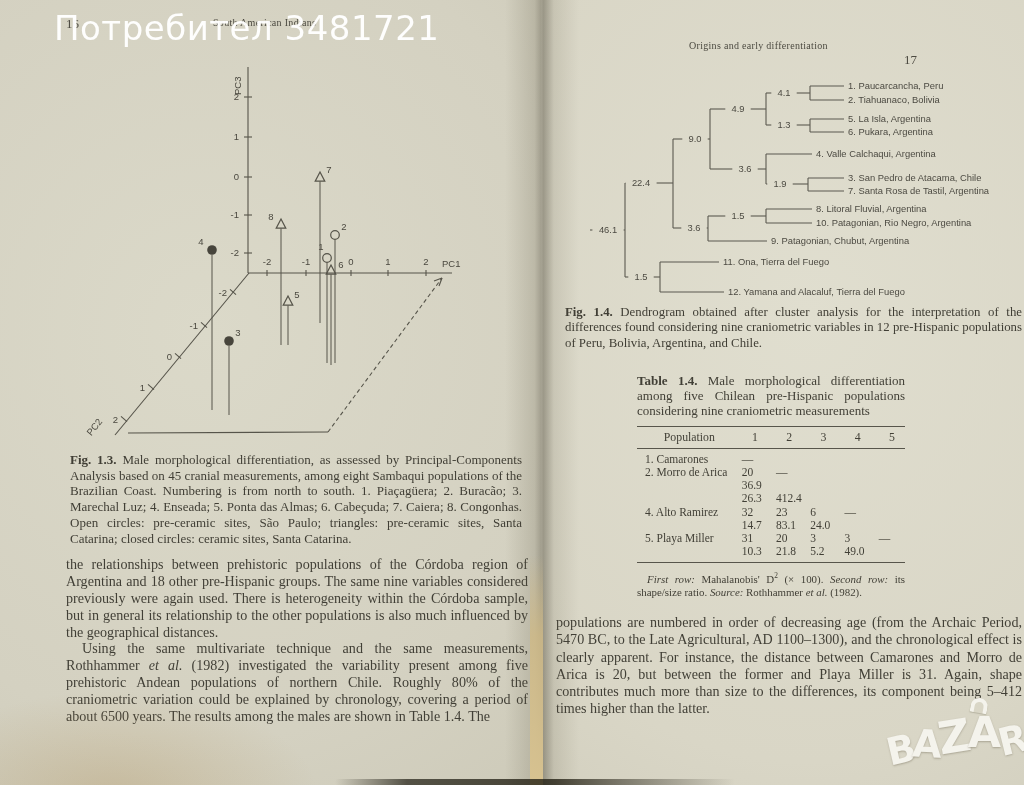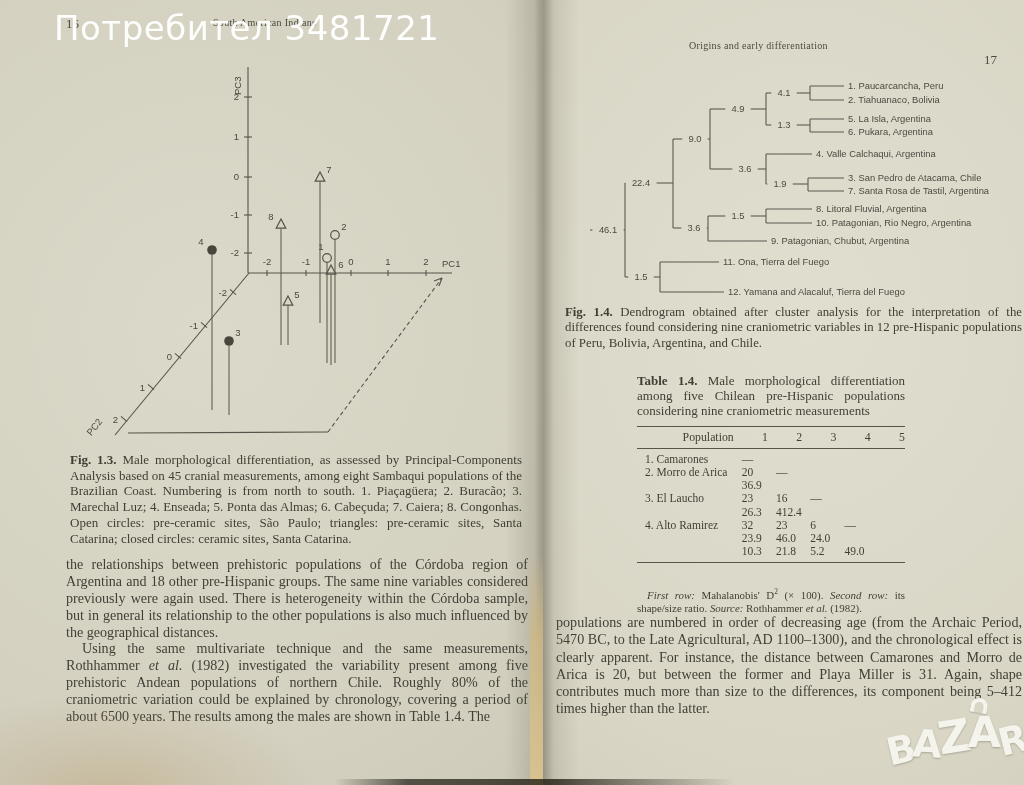--- a/index.html
+++ b/index.html
@@ -26,26 +26,26 @@
   .caption{font-size:13px;line-height:15.7px;text-align:justify;color:#403e35}
   .caption .cap-label{font-weight:bold}
   .bodytext{font-size:14.1px;line-height:17.1px;text-align:justify;color:#413f36}
   .indented{text-indent:16px}
   svg text{font-family:"Liberation Sans","DejaVu Sans",sans-serif}
   
   .table-block{width:268px;color:#413f36}
   .t-title{font-size:13px;line-height:14.9px;text-align:justify}
   .t-title .cap-label{font-weight:bold}
   #t14{border-collapse:collapse;width:100%;margin-top:7px;border-bottom:1.2px solid #57554b}
-  #t14 th{font-weight:normal;text-align:right;font-size:11.8px;padding:3px 0 3px 8px;
+  #t14 th{font-weight:normal;text-align:center;font-size:11.8px;padding:3px 0 3px 8px;
           border-top:1.2px solid #57554b;border-bottom:1.2px solid #57554b}
   #t14 td{font-size:11.5px;line-height:13.2px;vertical-align:top;padding:0 0 0 8px;text-align:left}
   #t14 tbody tr:first-child td{padding-top:4px}
   #t14 tbody tr:last-child td{padding-bottom:4px}
-  .t-foot{margin-top:22px;font-size:10.9px;line-height:13px;text-indent:10px;text-align:justify}
+  .t-foot{margin-top:6px;font-size:10.9px;line-height:13px;text-indent:10px;text-align:justify}
   .t-foot sup{font-size:.68em}
   
   .watermark{position:absolute;left:54px;top:8px;z-index:60;
     font-family:"DejaVu Sans",sans-serif;font-weight:normal;font-size:34px;
     color:rgba(255,255,255,0.96);letter-spacing:.5px;white-space:nowrap}
   .bazar{position:absolute;left:886px;top:710px;z-index:60;transform:rotate(-4deg);
     font-family:"DejaVu Sans",sans-serif;font-weight:bold;color:#f4f3ec;
     text-shadow:0 1px 2px rgba(110,105,85,.45);white-space:nowrap}
   .bazar span{display:inline-block;position:relative}
   .bag-handle{position:absolute;z-index:61;width:17px;height:15px;
@@ -135,21 +135,21 @@
       <span>Male morphological differentiation, as assessed by Principal-Components Analysis based on 45 cranial measurements, among eight Sambaqui populations of the Brazilian Coast. Numbering is from north to south. 1. Piaçagüera; 2. Buracão; 3. Marechal Luz; 4. Enseada; 5. Ponta das Almas; 6. Cabeçuda; 7. Caiera; 8. Congonhas. Open circles: pre-ceramic sites, São Paulo; triangles: pre-ceramic sites, Santa Catarina; closed circles: ceramic sites, Santa Catarina.</span>
     </div>
 
     <p class="abs bodytext" style="left:66px;top:556px;width:462px">the relationships between prehistoric populations of the Córdoba region of Argentina and 18 other pre-Hispanic groups. The same nine variables considered previously were again used. There is heterogeneity within the Córdoba sample, but in general its relationship to the other populations is also much influenced by the geographical distances.</p>
     <p class="abs bodytext indented" style="left:66px;top:640px;width:462px"><span>Using the same multivariate technique and the same measurements, Rothhammer </span><span style="font-style: italic;">et al.</span><span> (1982) investigated the variability present among five prehistoric Andean populations of northern Chile. Roughly 80% of the craniometric variation could be explained by chronology, covering a period of about 6500 years. The results among the males are shown in Table 1.4. The</span></p>
   </div>
 
   <div class="page page-right"></div>
 
   <div class="abs runhead" style="left:689px;top:40px">Origins and early differentiation</div>
-  <div class="abs pagenum" style="left:984px;top:52px">17</div>
+  <div class="abs pagenum" style="left:904px;top:52px">17</div>
 
   <div class="abs" style="left:588px;top:75px;width:464px;height:230px">
     <svg id="dendro-svg" viewBox="0 0 464 230" width="464" height="230">
         <line x1="178" y1="18" x2="183.3" y2="18" stroke="#5b5950" stroke-width="1.1"></line>
         <line x1="208.7" y1="18" x2="222" y2="18" stroke="#5b5950" stroke-width="1.1"></line>
         <line x1="222" y1="11" x2="222" y2="25" stroke="#5b5950" stroke-width="1.1"></line>
         <text x="196" y="21" fill="#4c4a42" font-size="9.4" text-anchor="middle">4.1</text>
         <line x1="178" y1="50" x2="183.3" y2="50" stroke="#5b5950" stroke-width="1.1"></line>
         <line x1="208.7" y1="50" x2="222" y2="50" stroke="#5b5950" stroke-width="1.1"></line>
         <line x1="222" y1="44" x2="222" y2="57" stroke="#5b5950" stroke-width="1.1"></line>
@@ -265,50 +265,50 @@
           </tr>
           <tr>
             <td></td>
             <td>36.9</td>
             <td></td>
             <td></td>
             <td></td>
             <td></td>
           </tr>
           <tr>
-            <td>3. El Laucho</td>
-            <td>23</td>
-            <td>16</td>
-            <td>—</td>
-            <td></td>
-            <td></td>
-          </tr>
-          <tr>
             <td></td>
             <td>26.3</td>
             <td>412.4</td>
             <td></td>
             <td></td>
             <td></td>
           </tr>
           <tr>
             <td>4. Alto Ramirez</td>
             <td>32</td>
             <td>23</td>
             <td>6</td>
             <td>—</td>
             <td></td>
           </tr>
           <tr>
             <td></td>
-            <td>23.9</td>
-            <td>46.0</td>
+            <td>14.7</td>
+            <td>83.1</td>
             <td>24.0</td>
             <td></td>
             <td></td>
+          </tr>
+          <tr>
+            <td>5. Playa Miller</td>
+            <td>31</td>
+            <td>20</td>
+            <td>3</td>
+            <td>3</td>
+            <td>—</td>
           </tr>
           <tr>
             <td></td>
             <td>10.3</td>
             <td>21.8</td>
             <td>5.2</td>
             <td>49.0</td>
             <td></td>
           </tr>
         </tbody>

